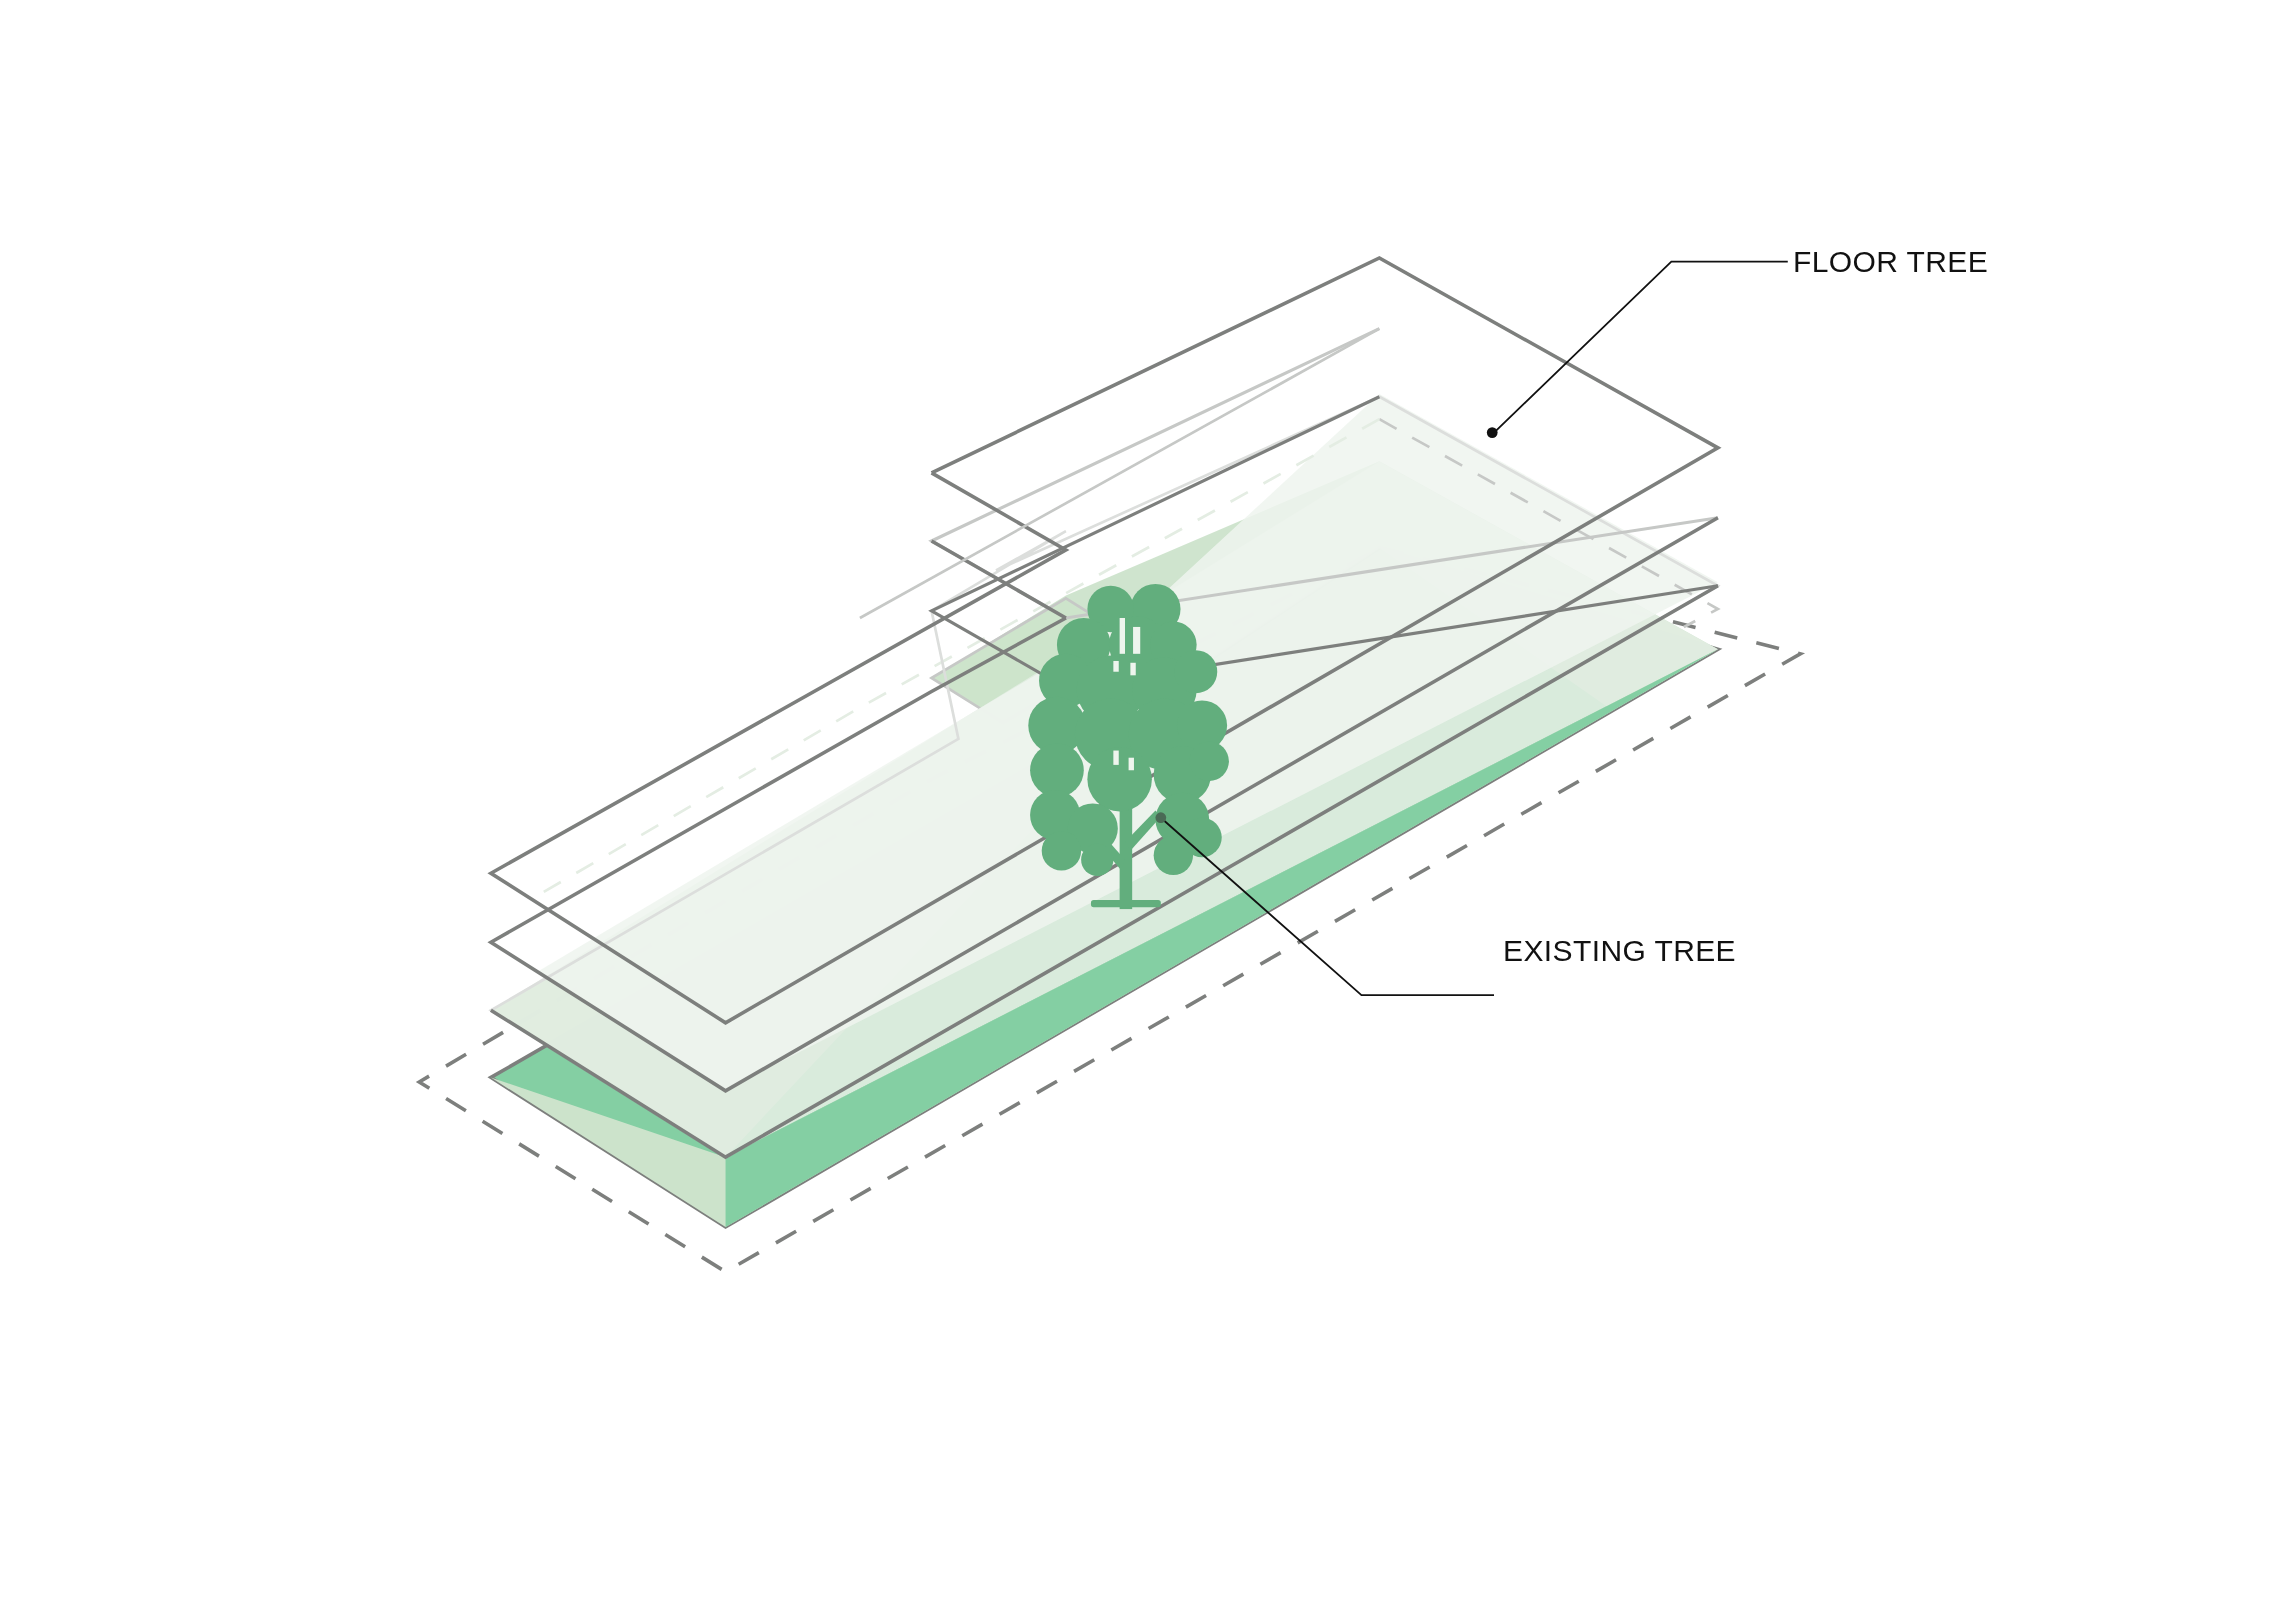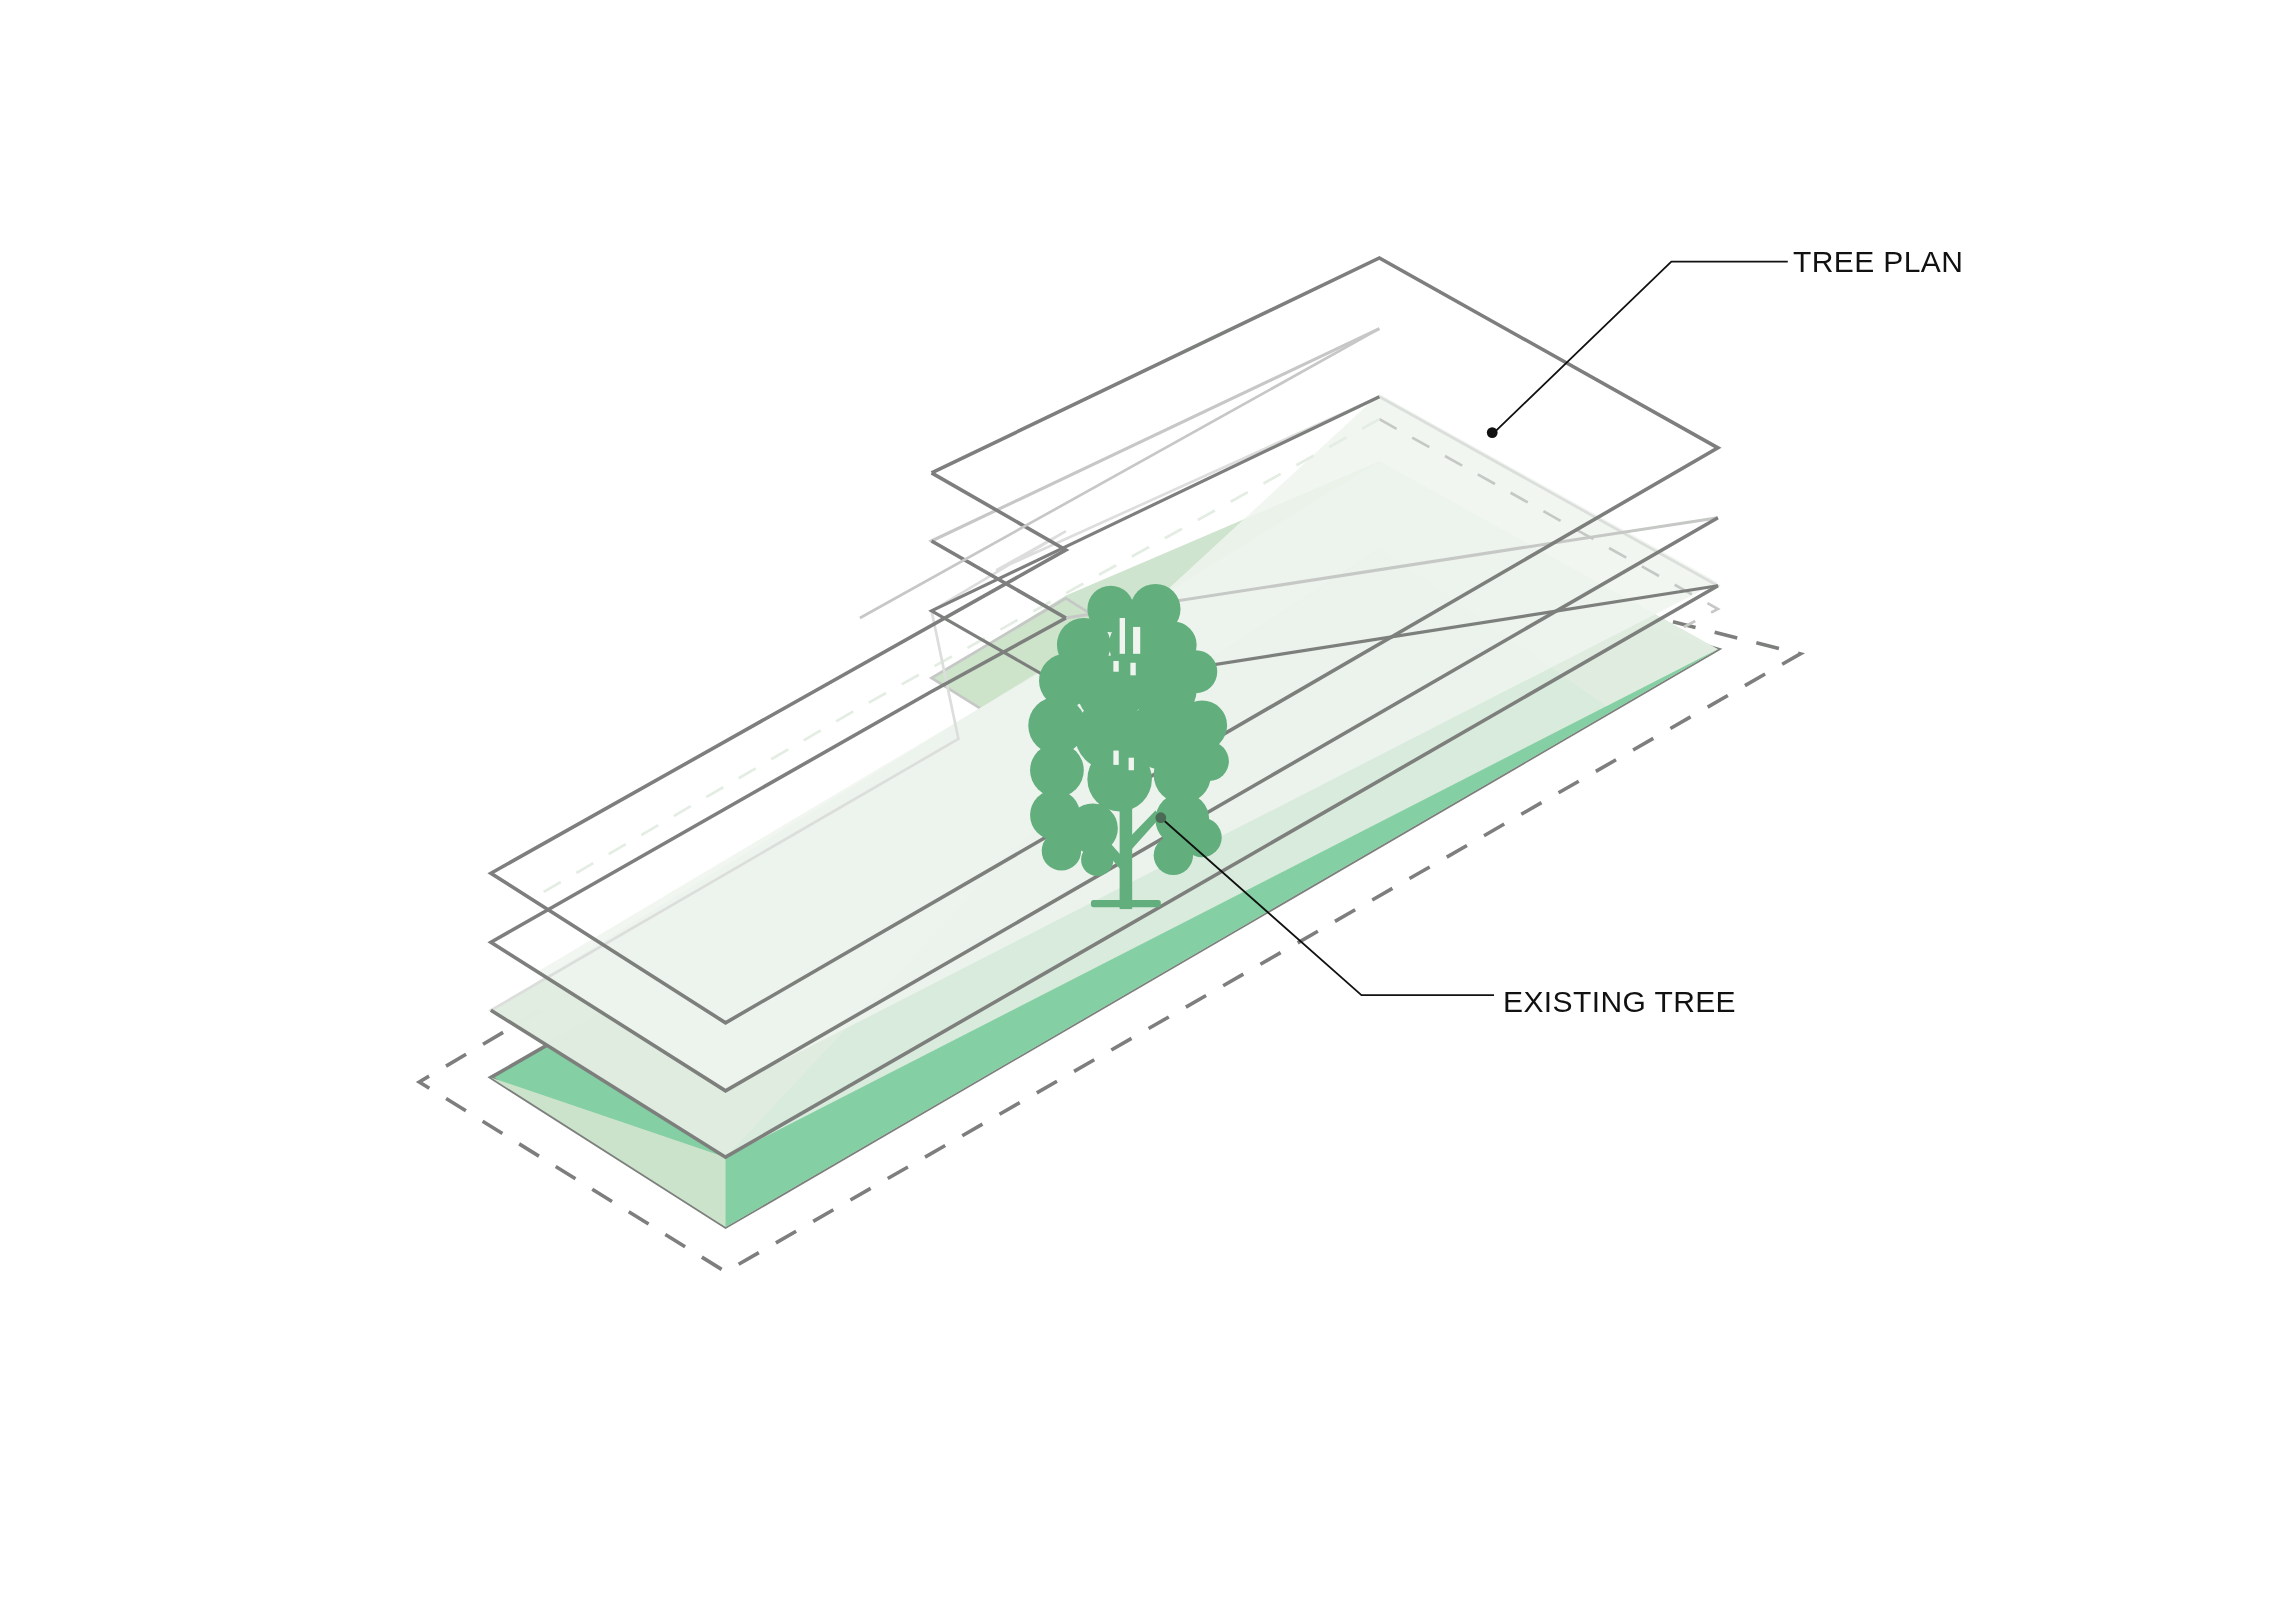--- a/index.html
+++ b/index.html
@@ -88,16 +88,16 @@
     <rect x="1260" y="846" width="6" height="14"></rect>
   </g>
 
   <polyline points="1666,485 1866,292 1996,292" fill="none" stroke="#111111" stroke-width="2"></polyline>
   <circle cx="1666" cy="483" r="6" fill="#111111"></circle>
 
   <polyline points="1296,913 1520,1111 1668,1111" fill="none" stroke="#111111" stroke-width="2"></polyline>
   <circle cx="1296" cy="913" r="6" fill="#4a6a55"></circle>
 </svg>
 
-<div class="label" style="left:1793px; top:247px;">TREE PLAN</div>
+<div class="label" style="left:1793px; top:247px;">FLOOR TREE</div>
 
-<div class="label" style="left:1503px; top:987px;">EXISTING TREE</div>
+<div class="label" style="left:1503px; top:936px;">EXISTING TREE</div>
 
 
 </body></html>

